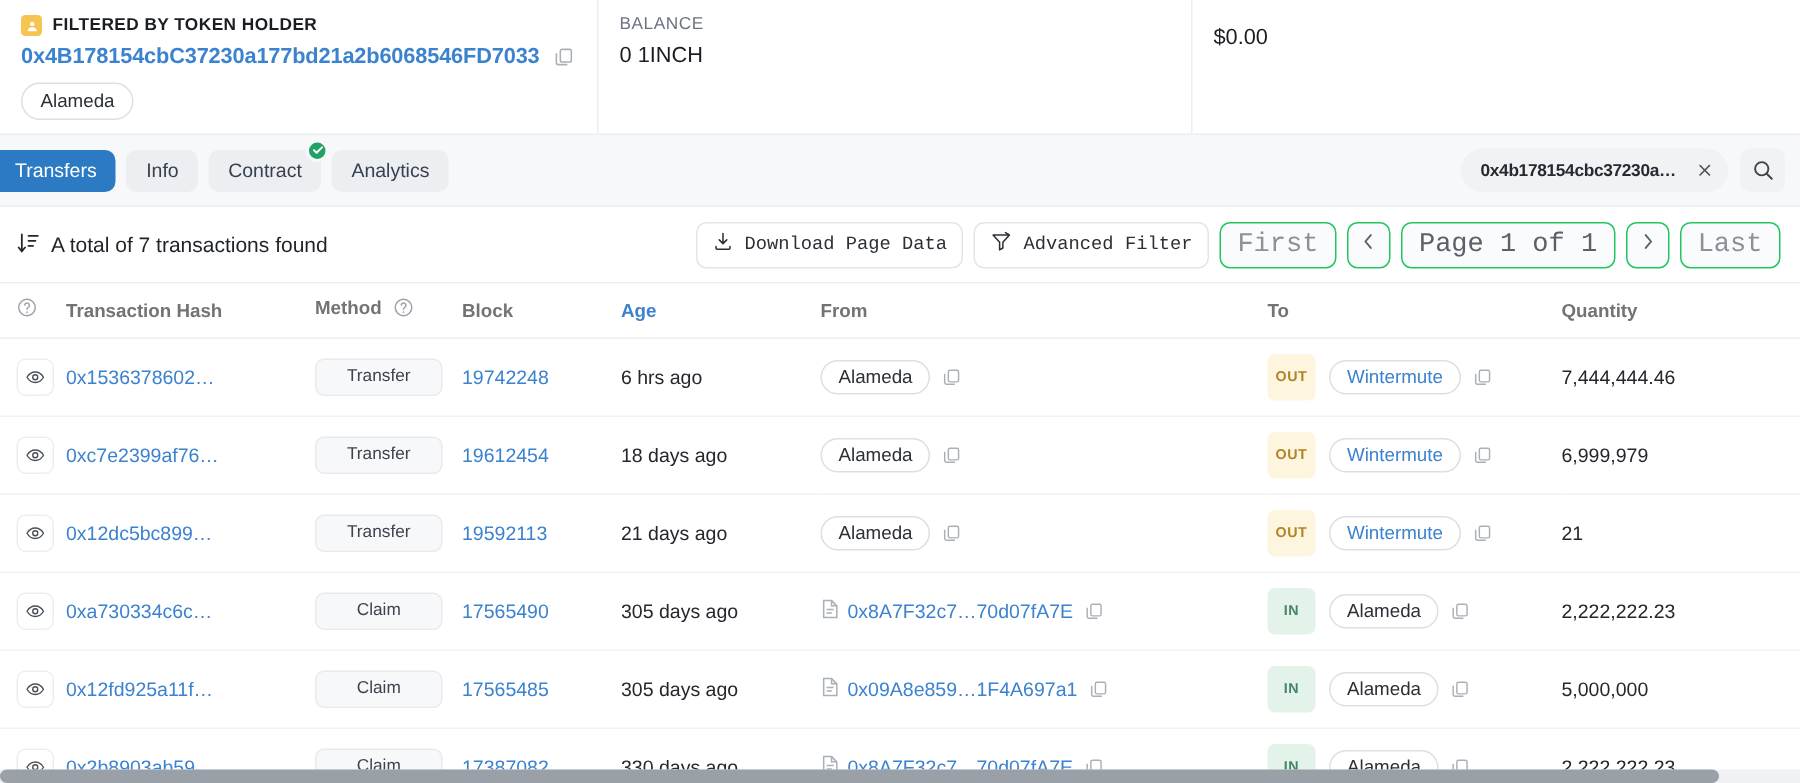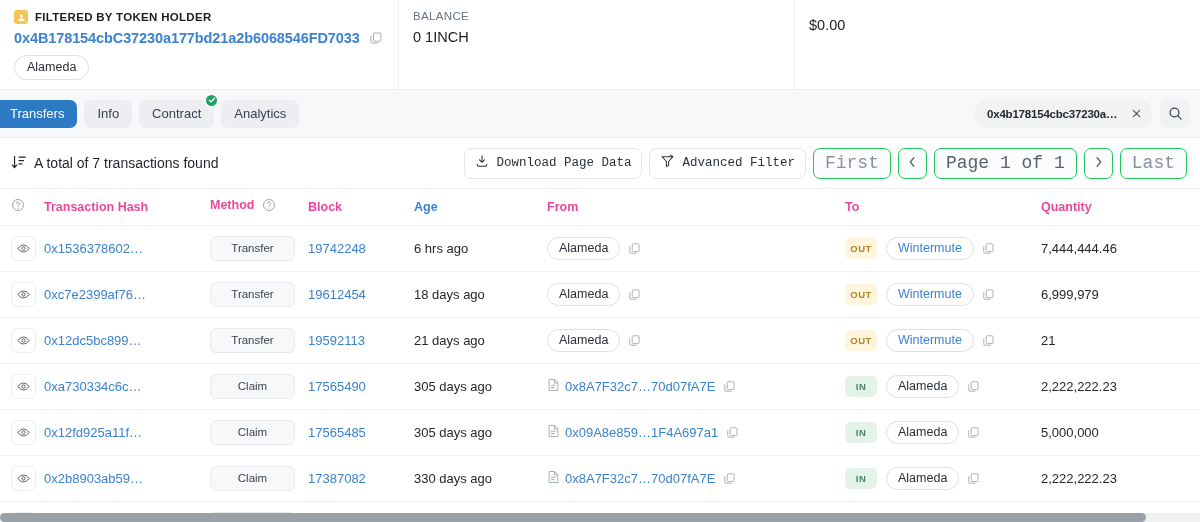--- a/index.html
+++ b/index.html
@@ -119,21 +119,21 @@
     border: 1px solid #22c55e; border-radius: 7px; background: #fafbfc;
     padding: 6px 11px 7px; font-size: 18px; color: #8b919b;
     cursor: pointer; height: 31px; display: inline-flex; align-items: center;
   }
   .pbtn.arrow { padding: 6px 9px 7px; color: #5a616b; }
   .pbtn.pageinfo { color: #5a616b; }
 
   
   .tbl { width: 1200px; border-collapse: collapse; table-layout: fixed; }
   .tbl thead th {
-    text-align: left; font-size: 12.5px; font-weight: bold; color: #ec4899;
+    text-align: left; font-size: 12.5px; font-weight: bold; color: #737373;
     padding: 9px 0 10px; border-top: 1px solid #eceef1; border-bottom: 1px solid #eceef1;
     background: #fff; white-space: nowrap;
   }
   .tbl thead th.agecol { color: #3b82cf; cursor: pointer; }
   .tbl tbody td {
     padding: 10px 0; border-bottom: 1px solid #f0f1f3;
     font-size: 13px; color: #24272c; vertical-align: middle; white-space: nowrap;
   }
   .c-eye   { width: 44px;  padding-left: 11px !important; }
   .c-hash  { width: 166px; }
@@ -166,21 +166,21 @@
     padding: 3px 11px 4px; font-size: 12.5px; color: #2b2f36;
     background: #fff; cursor: pointer; white-space: nowrap;
   }
   .name-pill.blue { color: #3b82cf; }
   .contract-addr {
     display: inline-flex; align-items: center; gap: 5px;
     color: #3b82cf; font-size: 13px; cursor: pointer;
   }
   .dir-badge {
     display: inline-flex; align-items: center; justify-content: center;
-    width: 32px; height: 21px; border-radius: 5px;
+    width: 32px; height: 31px; border-radius: 5px;
     font-size: 9.5px; font-weight: bold; letter-spacing: .4px;
     margin-right: 9px; flex: none;
   }
   .dir-badge.out { background: #fdf5dd; color: #b08326; }
   .dir-badge.in  { background: #e3f3ea; color: #46846a; }
   .to-cell { display: flex; align-items: center; }
   .qty-txt { font-size: 13px; color: #24272c; }
 
   
   .hscroll {

